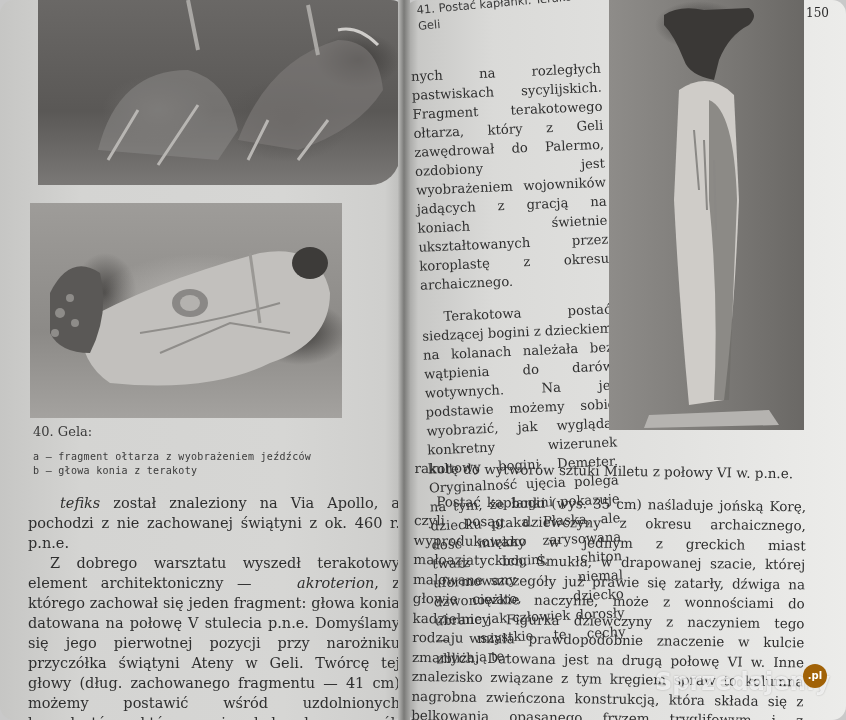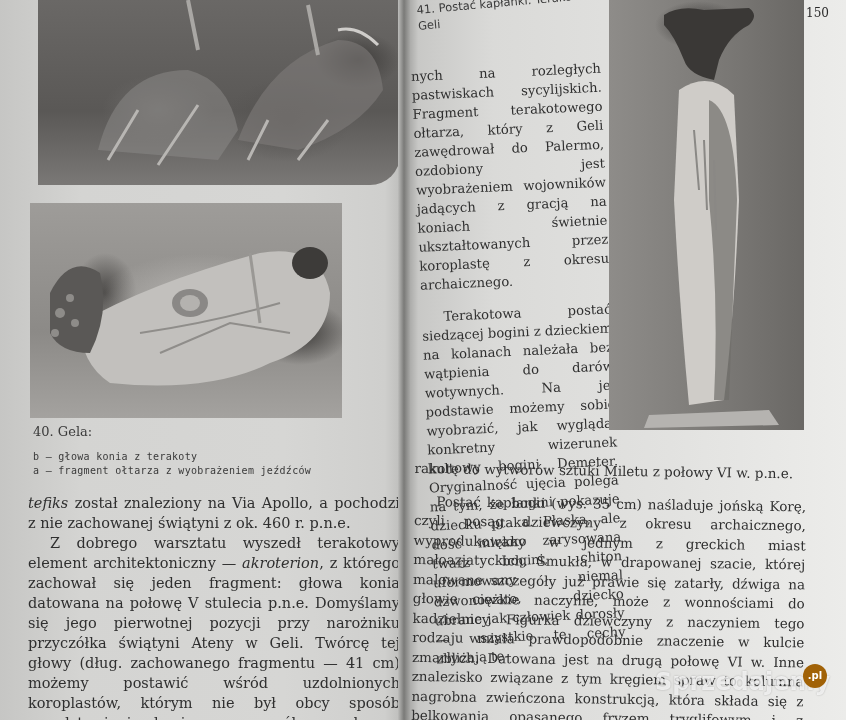--- a/index.html
+++ b/index.html
@@ -2,21 +2,21 @@
 <html><head>
 <meta charset="utf-8">
 <style>
   html, body { margin:0; padding:0; }
   body {
     width:846px; height:720px; overflow:hidden; position:relative;
     background:#c9c9c9;
     font-family:"DejaVu Serif", serif;
     color:#2a2a2a;
   }
-  .page { position:absolute; top:0; height:720px; overflow:hidden; }
+  .page { position:absolute; top:0; height:720px; overflow:hidden;border-radius:14px; }
   .page-left {
     left:0; width:405px;
     background:linear-gradient(90deg,#c6c6c4 0%,#d4d4d2 20%,#d6d6d4 70%,#cfcfcd 95%,#b9b9b7 100%);
   }
   .page-right {
     left:405px; width:441px;
     background:linear-gradient(90deg,#9a9a98 0%,#c8c8c6 3%,#dadad8 20%,#e2e2e0 60%,#ececea 100%);
   }
   .spine {
     position:absolute; left:398px; top:0; width:12px; height:720px;
@@ -54,21 +54,21 @@
   .caption-list {
     position:absolute; left:33px; top:450px; font-size:10px; line-height:14px;
     font-family:"DejaVu Sans Mono", monospace; color:#3a3a3a; letter-spacing:0.3px;
   }
   .body-left {
     position:absolute; left:28px; top:493px; width:372px;
     font-size:14.5px; line-height:20px; color:#2f2f2f; text-align:justify;
   }
   .body-left p, .body-right p { margin:0; }
   .indent { text-indent:22px; }
-  .it { font-style:italic; }
+  .it { font-style:italic;margin-left:32px; }
   .fig-caption-right {
     position:absolute; left:416px; top:2px; width:185px;
     font-family:"DejaVu Sans", sans-serif; font-size:11.5px; line-height:16px; color:#3a3a3a;
     transform:rotate(-5deg); transform-origin:left top;
   }
   .body-right-narrow {
     position:absolute; left:410px; top:54px; width:190px;
     font-size:13.2px; line-height:19px; color:#2f2f2f; text-align:justify;
     transform:rotate(-2.5deg); transform-origin:left top;
   }
@@ -116,22 +116,22 @@
       <path d="M20 90 Q40 50 70 70 Q80 110 60 150 Q30 150 20 130 Z" fill="#5a5856"></path>
       <circle cx="30" cy="110" r="5" fill="#8e8c89"></circle>
         <circle cx="40" cy="95" r="4" fill="#8e8c89"></circle>
       <circle cx="25" cy="130" r="4" fill="#8e8c89"></circle>
         <circle cx="45" cy="120" r="4" fill="#8e8c89"></circle>
     </svg>
   </div>
 
   <div class="caption-title">40. Gela:</div>
   <div class="caption-list">
+    <div>a — fragment ołtarza z wyobrażeniem jeźdźców</div>
     <div>b — głowa konia z terakoty</div>
-    <div>a — fragment ołtarza z wyobrażeniem jeźdźców</div>
   </div>
 
   <div class="body-left">
     <p><span class="it">tefiks</span><span> został znaleziony na Via Apollo, a pochodzi z nie zachowanej świątyni z ok. 460 r. p.n.e.</span></p>
     <p class="indent"><span>Z dobrego warsztatu wyszedł terakotowy element architektoniczny — </span><span class="it">akroterion</span><span>, z którego zachował się jeden fragment: głowa konia datowana na połowę V stulecia p.n.e. Domyślamy się jego pierwotnej pozycji przy narożniku przyczółka świątyni Ateny w Geli. Twórcę tej głowy (dług. zachowanego fragmentu — 41 cm) możemy postawić wśród uzdolnionych koroplastów, którym nie był obcy sposób przedstawiania koni przez współczesnych mu wybitnych artystów greckich. Trudno przejść obojętnie obok przedstawień tych rasowych zwierząt, wyhodowa-</span></p>
   </div>
 </div>
 
 <div class="page page-right">
 </div>

